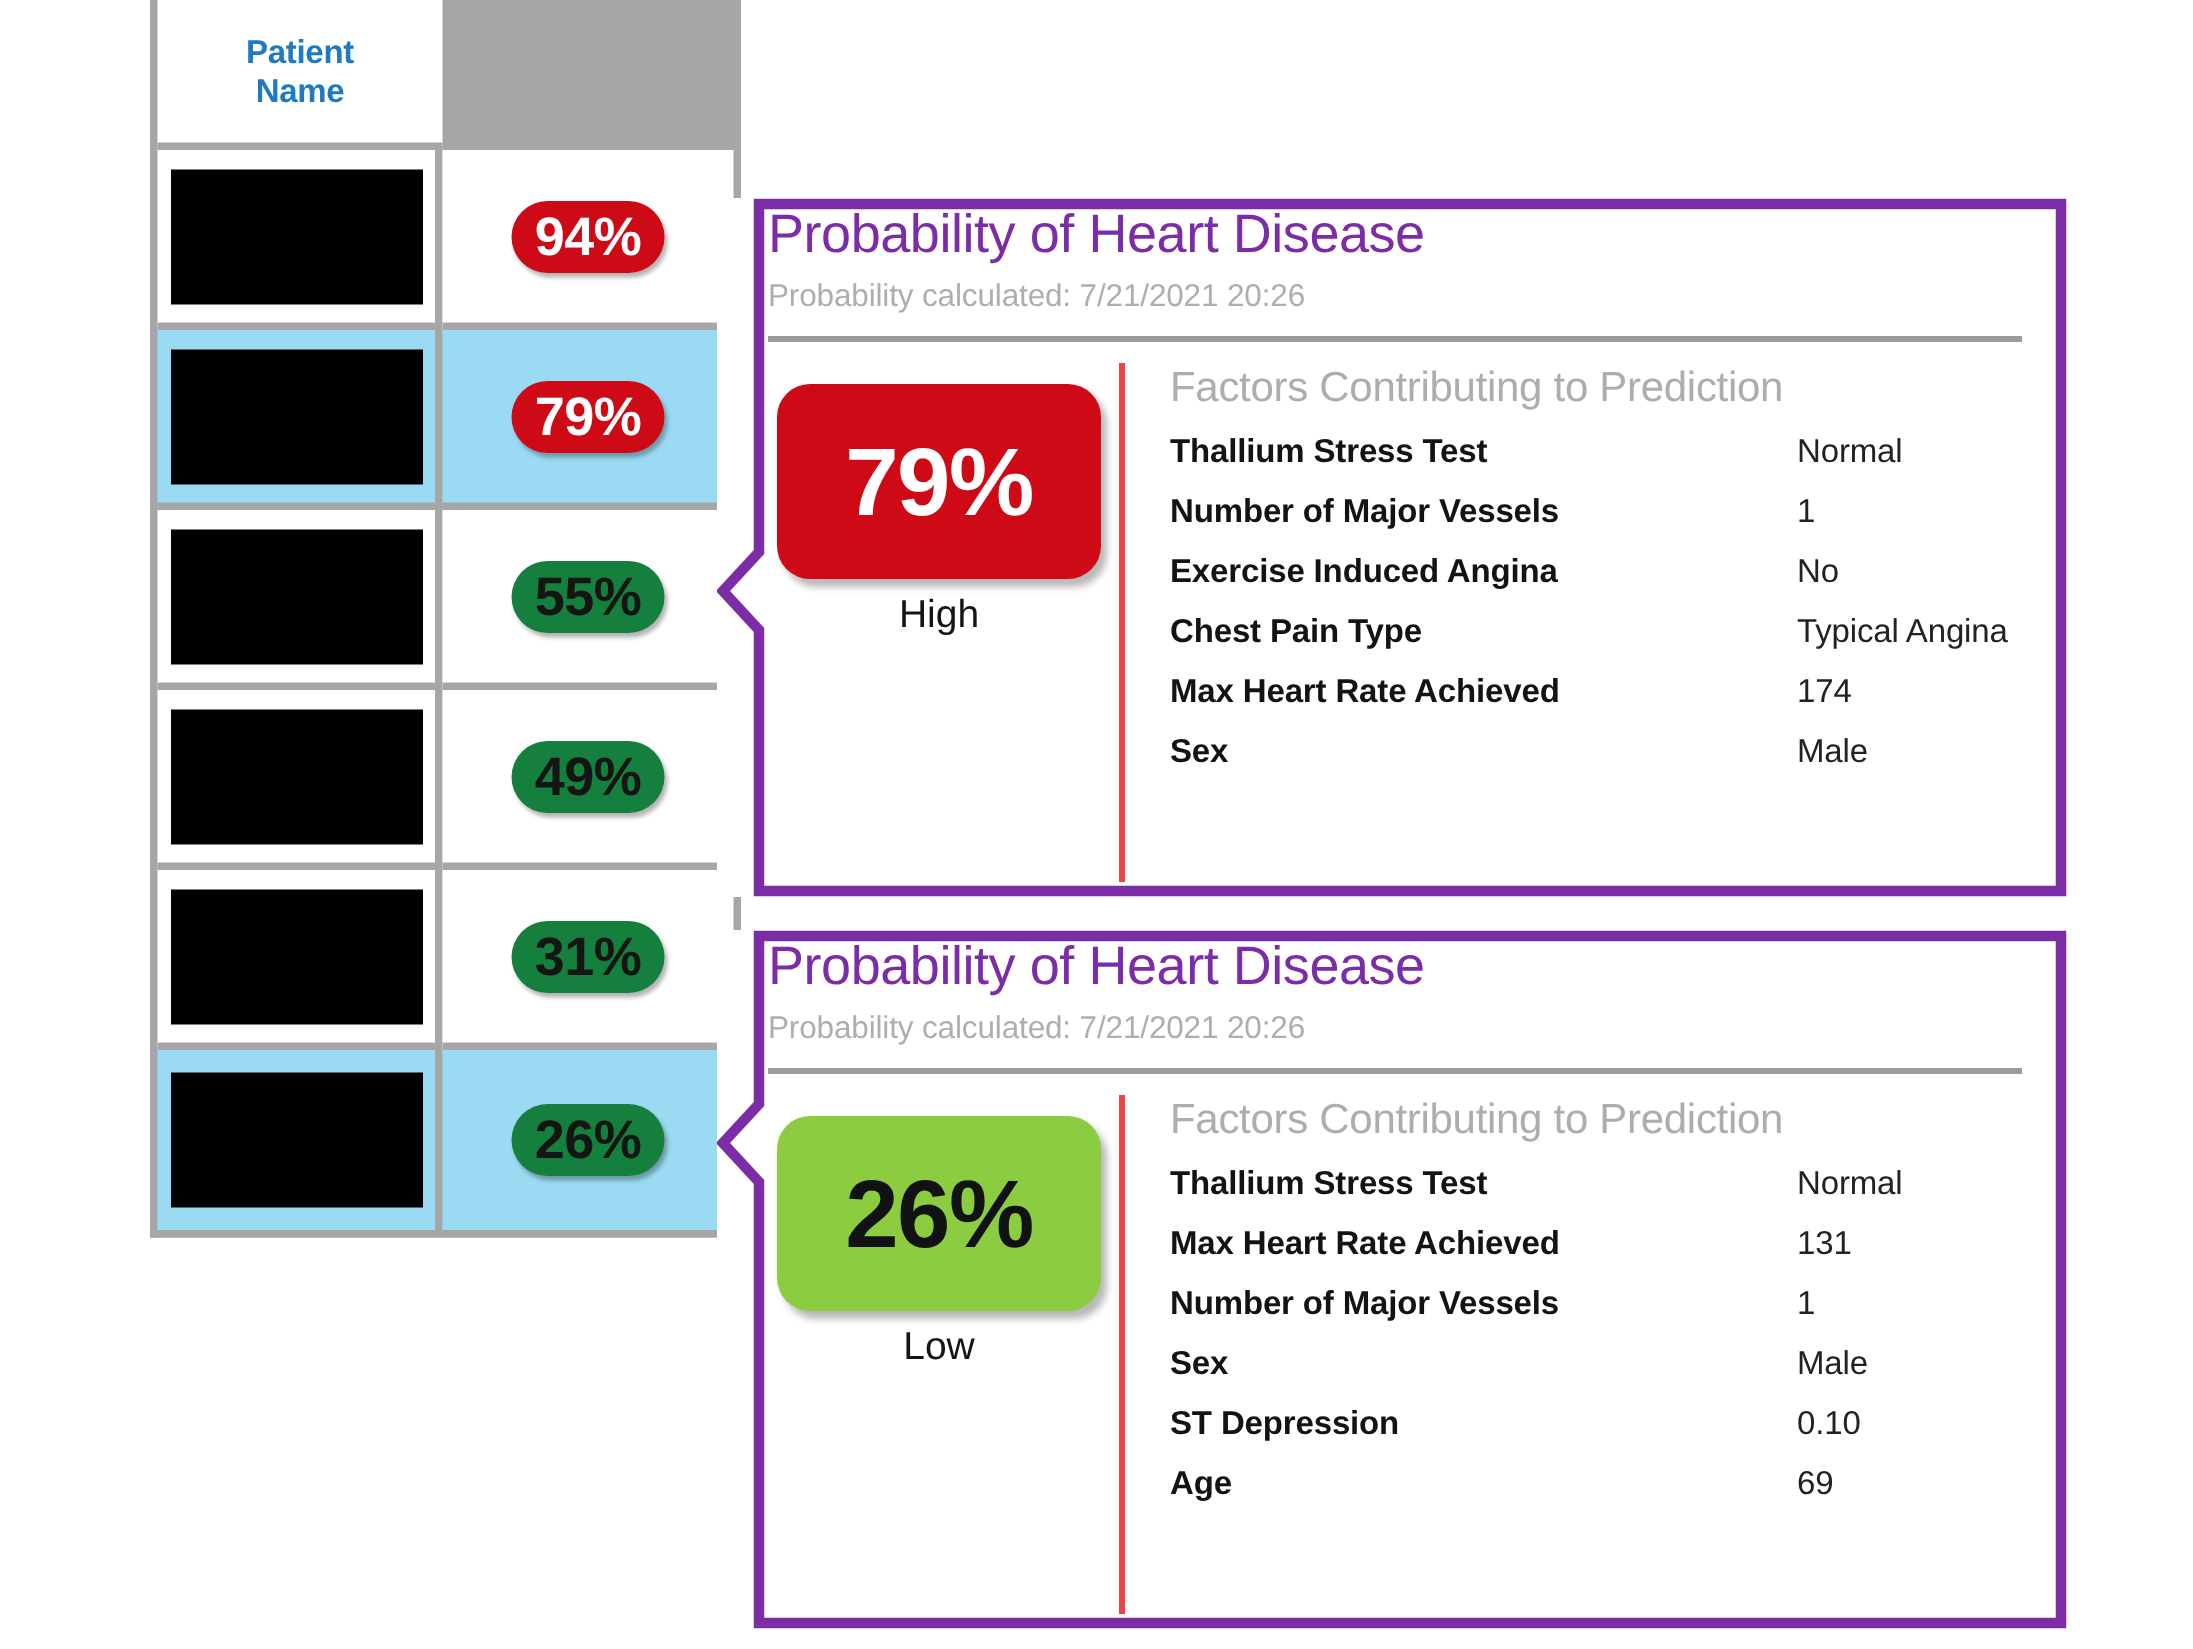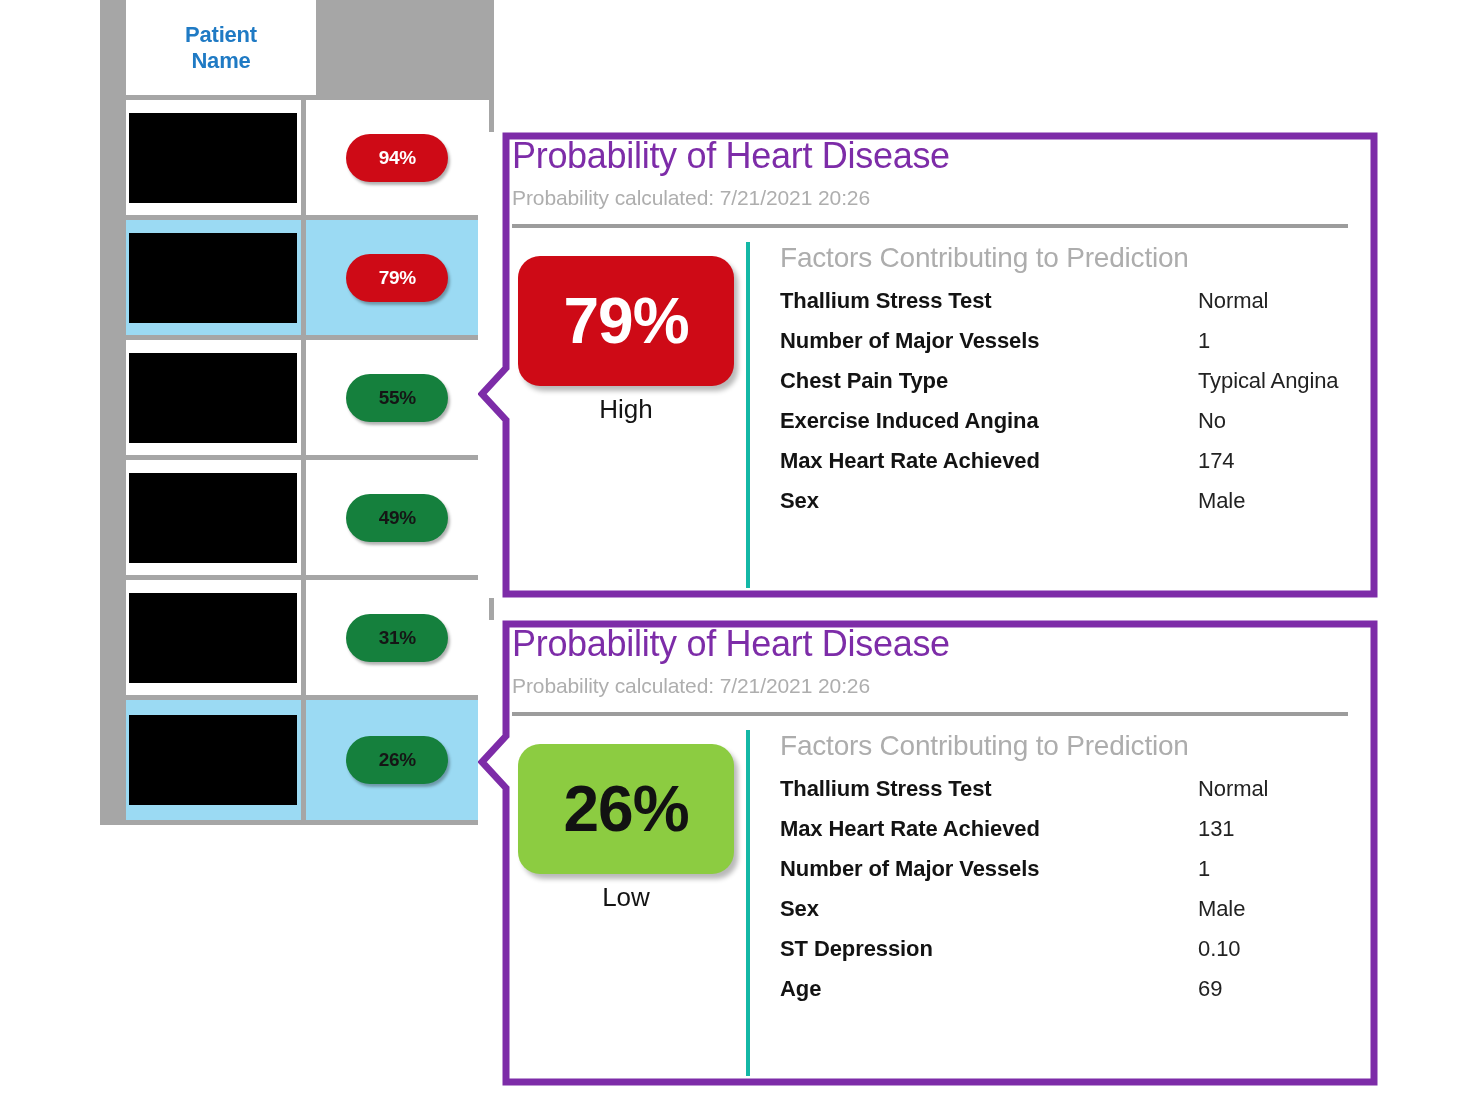--- a/index.html
+++ b/index.html
@@ -21,21 +21,20 @@
     position: absolute;
     left: 100px;
     top: 0px;
     width: 394px;
     background: #a6a6a6;
     border: 5px solid #a6a6a6;
     border-top: none;
     box-sizing: border-box;
     display: flex;
     flex-direction: column;
-    padding-left: 21px;
   }
   .tbl-row {
     display: flex;
     width: 100%;
   }
   .tbl-cell {
     box-sizing: border-box;
     border-right: 5px solid #a6a6a6;
     border-bottom: 5px solid #a6a6a6;
     background: #ffffff;
@@ -74,21 +73,21 @@
     background: #000000;
   }
 
   .pill {
     display: inline-flex;
     align-items: center;
     justify-content: center;
     min-width: 102px;
     height: 48px;
     border-radius: 26px;
-    font-size: 19px;
+    font-size: 36px;
     font-weight: bold;
     letter-spacing: -0.3px;
     box-shadow: 2px 3px 3px rgba(0,0,0,0.30);
     padding: 0 12px;
     box-sizing: border-box;
   }
   .pill.red    { background:#CE0A16; color:#ffffff; }
   .pill.yellow { background:#15803d; color:#151515; }
   .pill.green  { background:#15803d; color:#151515; }
 
@@ -158,21 +157,21 @@
   .score-badge.red   { background:#CE0A16; color:#ffffff; }
   .score-badge.green { background:#8CCC41; color:#121212; }
   .score-label {
     margin-top: 8px;
     font-size: 26px;
     font-weight: normal;
     color: #141414;
   }
   .factors-col {
     flex: 1;
-    border-left: 4px solid #14b8a6;
+    border-left: 4px solid #ef4444;
     padding-left: 30px;
     margin-left: 6px;
   }
   .factors-heading {
     color: #ADADAD;
     font-size: 28px;
     margin-bottom: 6px;
     letter-spacing: -0.2px;
   }
   .factor-row {
@@ -284,26 +283,26 @@
         <div class="factors-heading">Factors Contributing to Prediction</div>
         <div class="factor-row">
           <div class="factor-name">Thallium Stress Test</div>
           <div class="factor-value">Normal</div>
         </div>
         <div class="factor-row">
           <div class="factor-name">Number of Major Vessels</div>
           <div class="factor-value">1</div>
         </div>
         <div class="factor-row">
+          <div class="factor-name">Exercise Induced Angina</div>
+          <div class="factor-value">No</div>
+        </div>
+        <div class="factor-row">
           <div class="factor-name">Chest Pain Type</div>
           <div class="factor-value">Typical Angina</div>
-        </div>
-        <div class="factor-row">
-          <div class="factor-name">Exercise Induced Angina</div>
-          <div class="factor-value">No</div>
         </div>
         <div class="factor-row">
           <div class="factor-name">Max Heart Rate Achieved</div>
           <div class="factor-value">174</div>
         </div>
         <div class="factor-row">
           <div class="factor-name">Sex</div>
           <div class="factor-value">Male</div>
         </div>
       </div>

